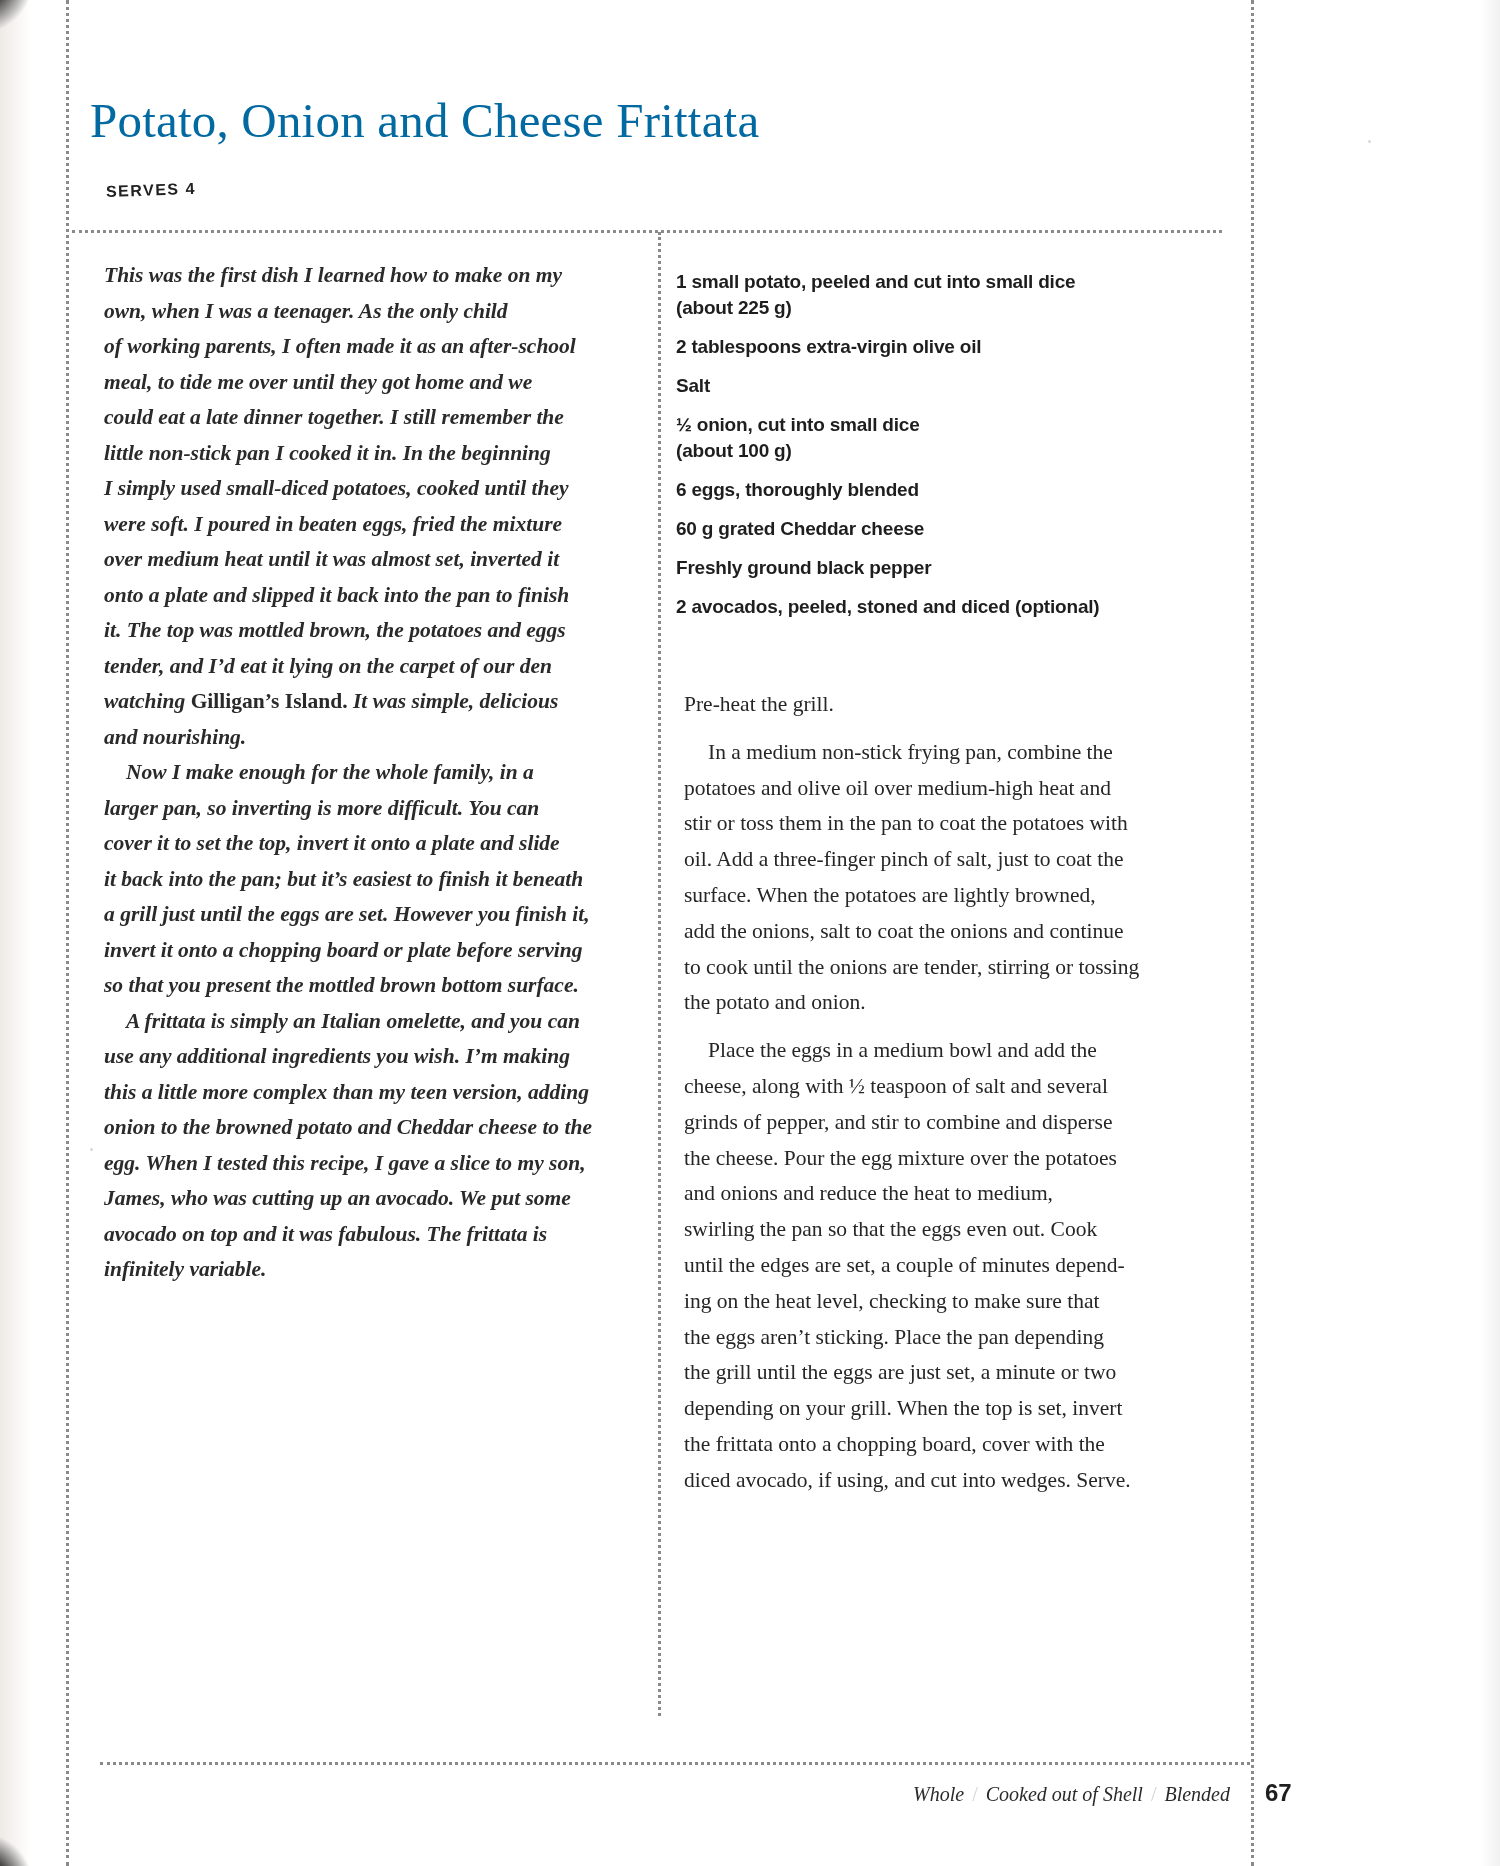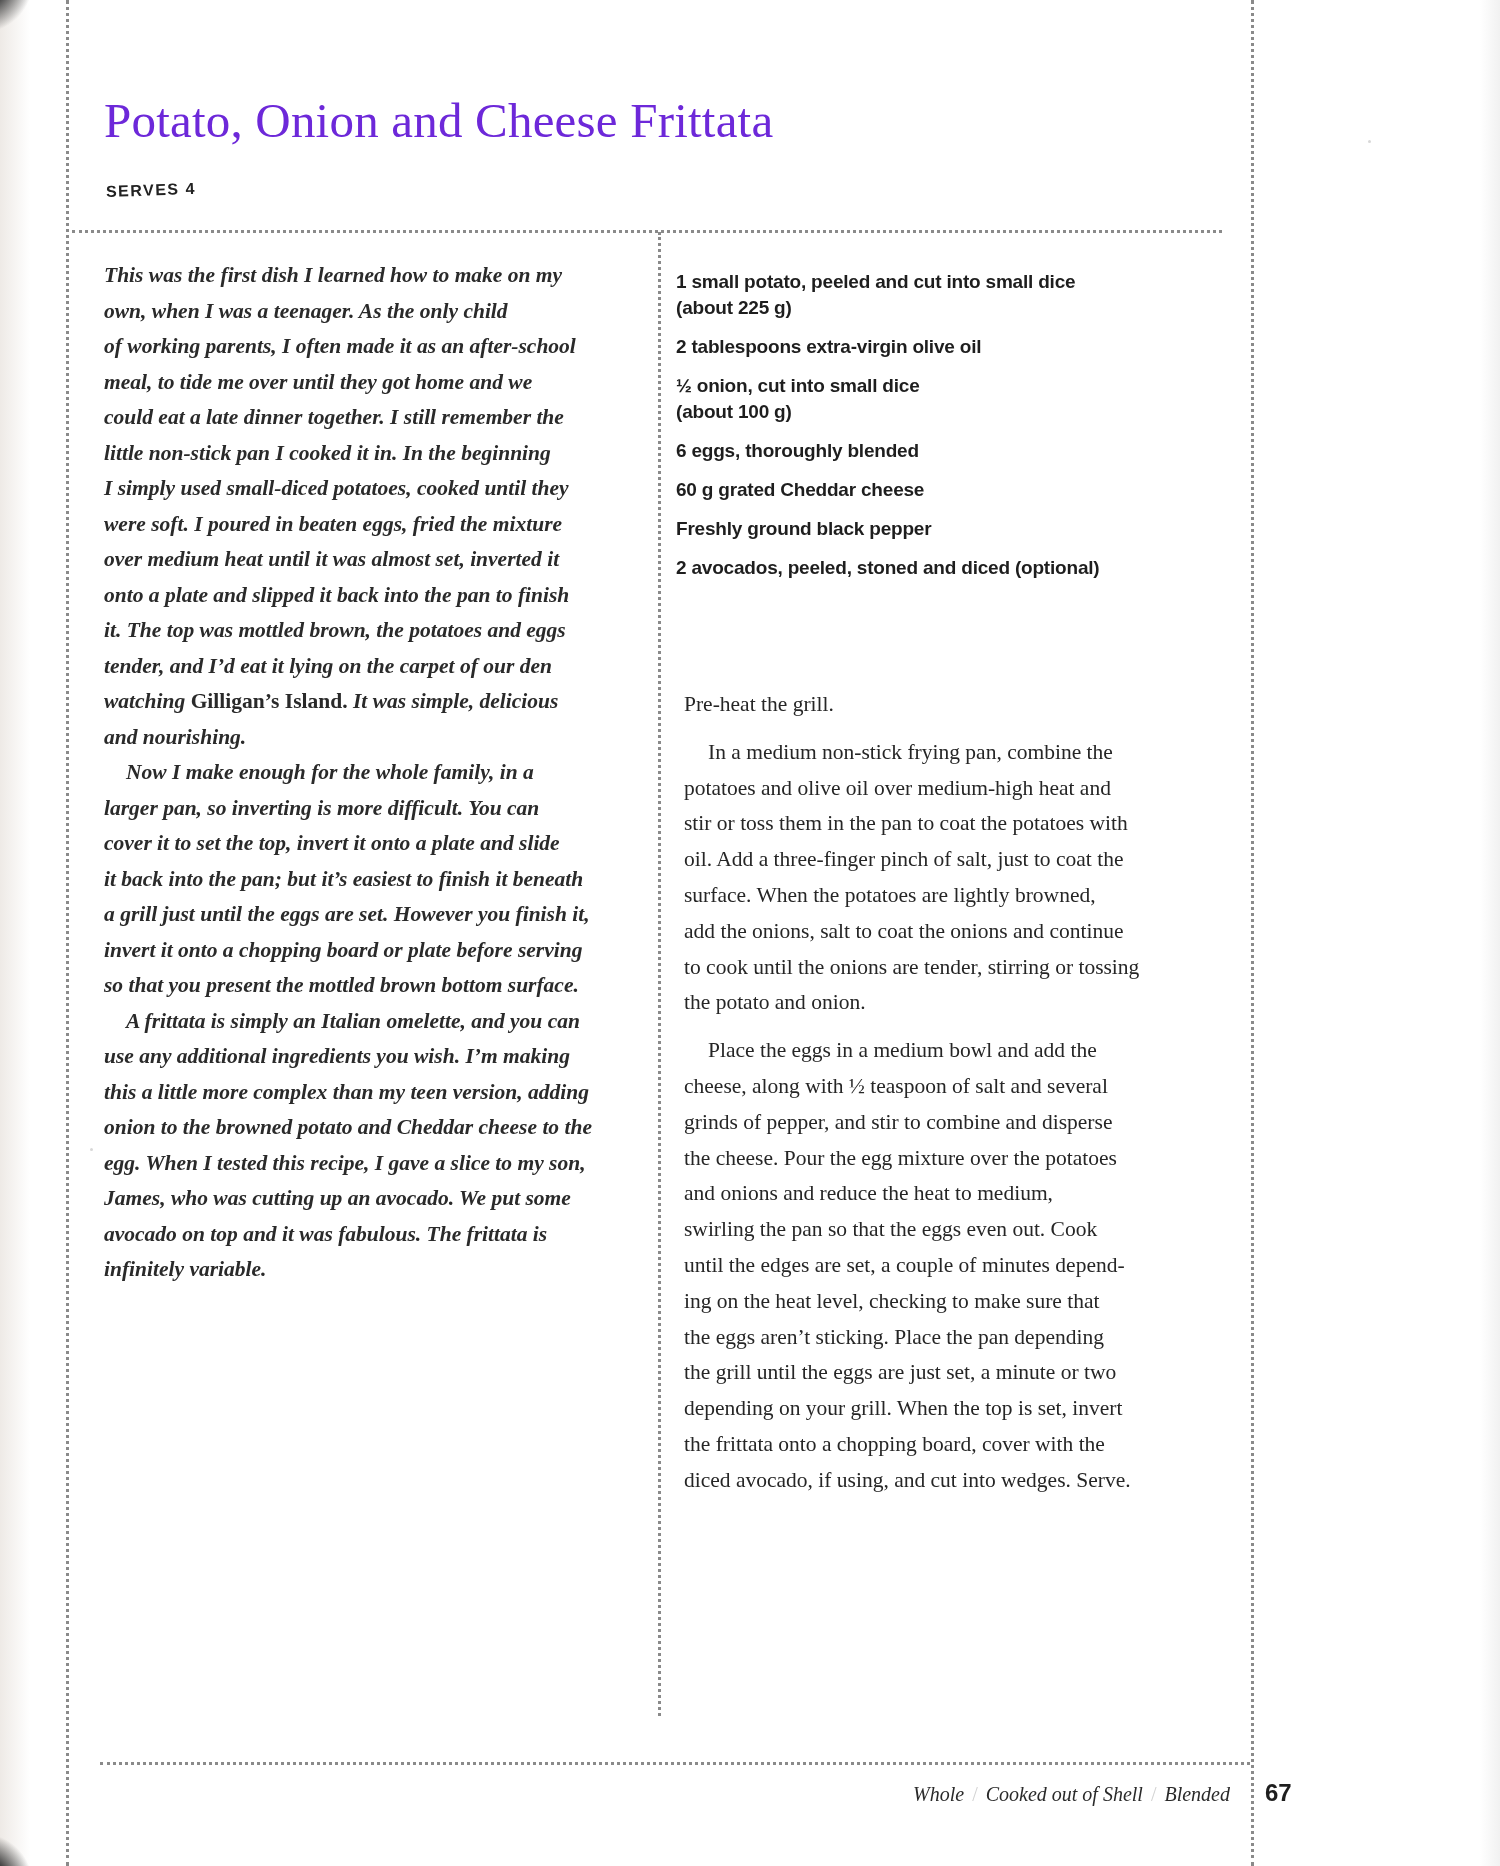--- a/index.html
+++ b/index.html
@@ -35,23 +35,23 @@
       position: absolute; height: 0;
       border-top: 3px dotted #8a8a8a;
     }
     #left-rule { left: 66px; top: 0; height: 1866px; }
     #right-rule { left: 1251px; top: 0; height: 1866px; }
     #center-rule { left: 658px; top: 232px; height: 1484px; }
     #top-rule { left: 72px; top: 230px; width: 1150px; }
     #bottom-rule { left: 100px; top: 1762px; width: 1150px; }
 
     .title {
-      position: absolute; left: 104px; top: 92px;
-      font-family: "Liberation Serif", "DejaVu Serif", serif;
-      font-size: 49px; color: #6d28d9; letter-spacing: 0.2px;
+      position: absolute; left: 90px; top: 92px;
+      font-family: "Liberation Serif", "DejaVu Serif", serif;
+      font-size: 49px; color: #0369a1; letter-spacing: 0.2px;
       white-space: nowrap;
     }
     .serves {
       position: absolute; left: 106px; top: 183px;
       font-family: "Liberation Sans", "DejaVu Sans", sans-serif;
       font-size: 16px; font-weight: bold; letter-spacing: 1.5px; color: #222;
       transform: rotate(-2deg); transform-origin: left center;
     }
 
     .intro {
@@ -152,20 +152,23 @@
 
 <div class="ingredients">
   <div class="ing">
     <span>1 small potato, peeled and cut into small dice</span>
     <span>(about 225 g)</span>
   </div>
   <div class="ing">
     <span>2 tablespoons extra-virgin olive oil</span>
   </div>
   <div class="ing">
+    <span>Salt</span>
+  </div>
+  <div class="ing">
     <span>½ onion, cut into small dice</span>
     <span>(about 100 g)</span>
   </div>
   <div class="ing">
     <span>6 eggs, thoroughly blended</span>
   </div>
   <div class="ing">
     <span>60 g grated Cheddar cheese</span>
   </div>
   <div class="ing">

